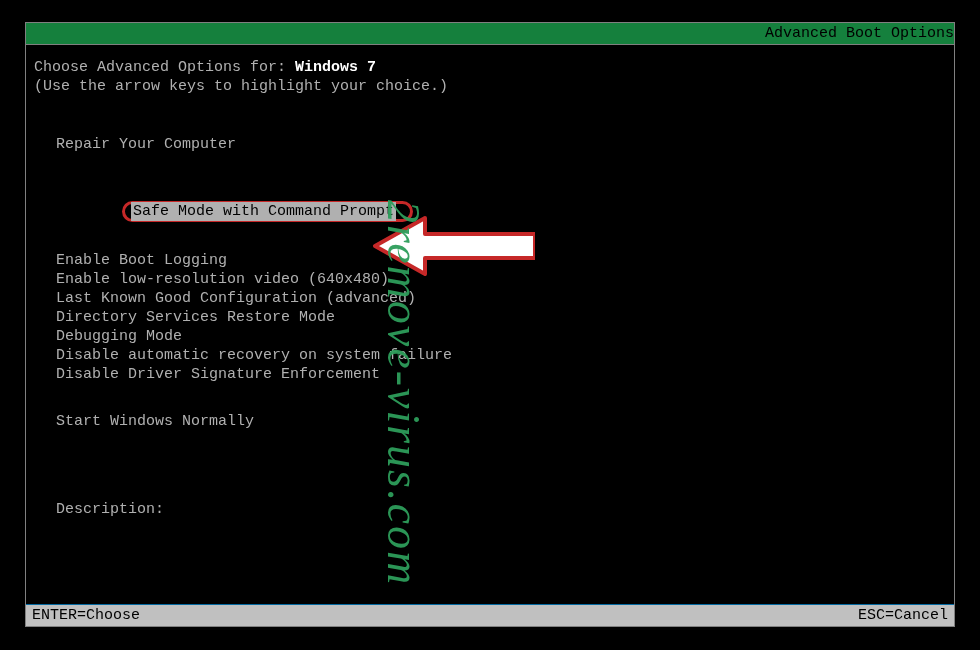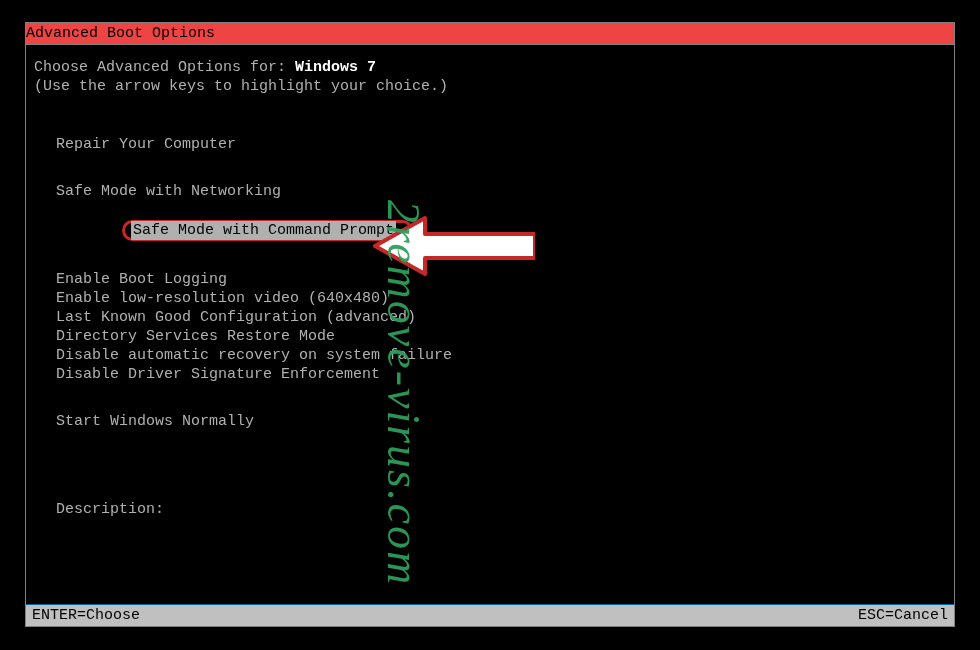--- a/index.html
+++ b/index.html
@@ -20,23 +20,23 @@
     .container {
       position: absolute;
       left: 25px;
       top: 22px;
       width: 930px;
       height: 605px;
       border: 1px solid #808080;
       background: #000;
     }
     .title-bar {
-      background: #ef4444;
+      background: #15803d;
       color: #000;
-      text-align: left;
+      text-align: right;
       padding: 2px 0;
       font-weight: normal;
       border-bottom: 1px solid #808080;
     }
     .content {
       padding: 14px 8px 0 8px;
       color: #b0b0b0;
       line-height: 1.25;
     }
     .line {
@@ -128,29 +128,29 @@
   </div>
 
   <div class="content">
     <div class="line"><span>Choose Advanced Options for: </span><span class="os-name">Windows 7</span></div>
     <div class="line">(Use the arrow keys to highlight your choice.)</div>
 
     <div class="menu">
       <div class="spacer-med"></div>
       <div class="menu-item">Repair Your Computer</div>
       <div class="spacer-med"></div>
-      <div class="menu-item">Safe Mode with Networking</div>
       <div class="menu-item">
         <span class="sel-wrap"><span class="selected">Safe Mode with Command Prompt</span></span>
       </div>
       <div class="spacer-small"></div>
       <div class="menu-item">Enable Boot Logging</div>
       <div class="menu-item">Enable low-resolution video (640x480)</div>
       <div class="menu-item">Last Known Good Configuration (advanced)</div>
       <div class="menu-item">Directory Services Restore Mode</div>
+      <div class="menu-item">Debugging Mode</div>
       <div class="menu-item">Disable automatic recovery on system failure</div>
       <div class="menu-item">Disable Driver Signature Enforcement</div>
       <div class="spacer-med"></div>
       <div class="menu-item">Start Windows Normally</div>
     </div>
 
     <div class="desc">
       <div class="desc-label">Description:    </div>
     </div>
   </div>

